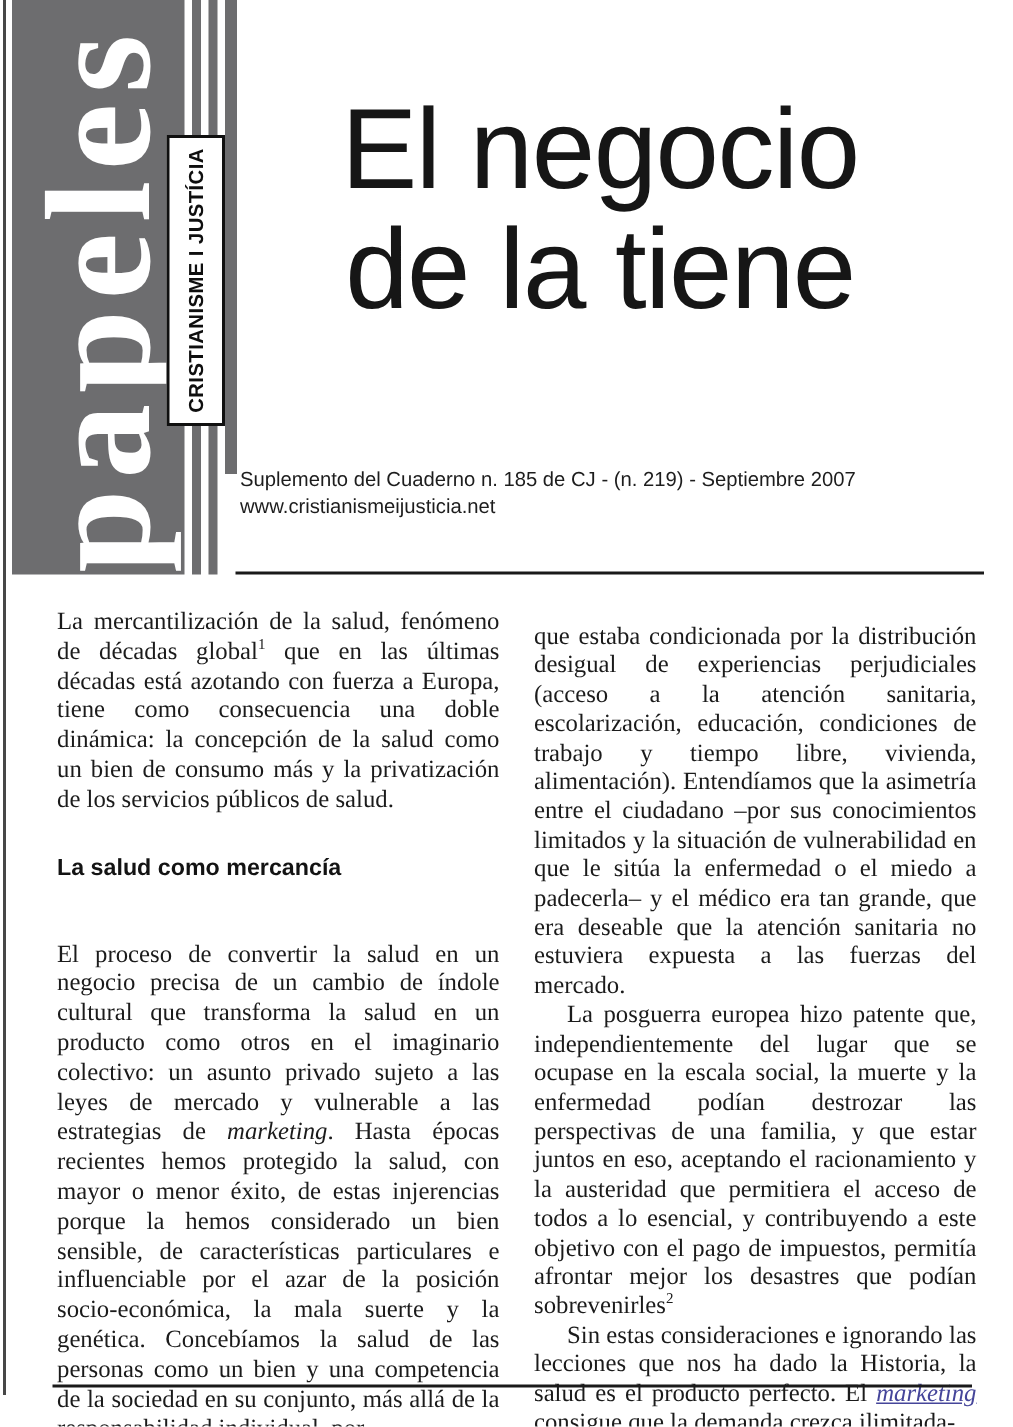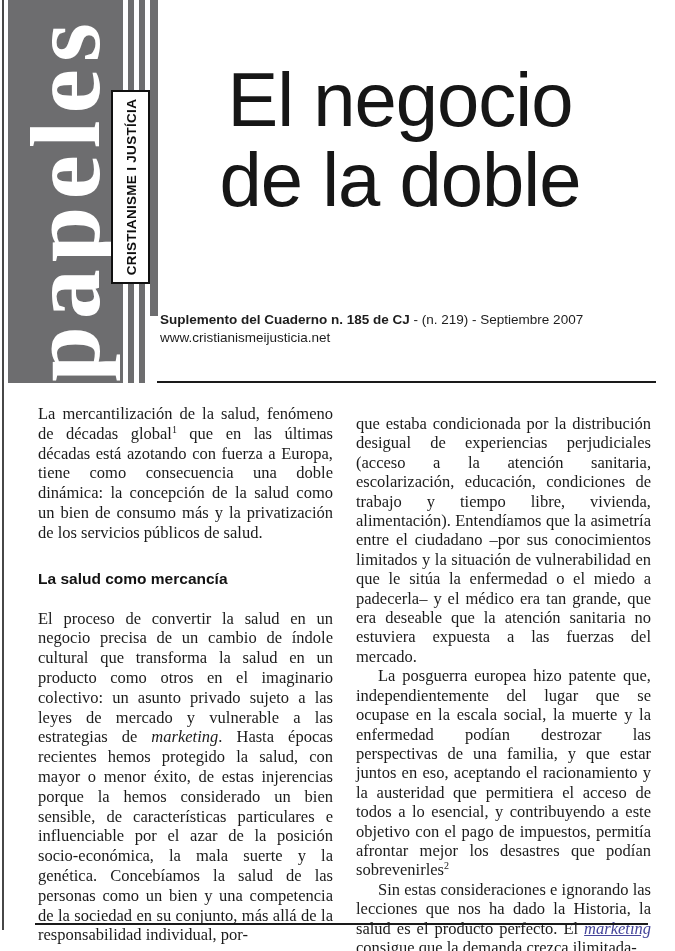--- a/index.html
+++ b/index.html
@@ -42,31 +42,31 @@
   
   .page-title{
     position:absolute;left:140px;top:60px;width:520px;text-align:center;
     font-family:"Liberation Sans", sans-serif;font-weight:normal;
     font-size:76px;line-height:80px;letter-spacing:-1px;color:#161616;
   }
   .pub-info{
     position:absolute;left:160px;top:311px;width:500px;
     font-family:"Liberation Sans", sans-serif;font-size:13.5px;line-height:17.5px;color:#1d1d1d;
   }
-  .pub-info b{font-weight:bold;}
+  .pub-info b{font-weight:normal;}
   .header-rule{position:absolute;left:157px;top:381px;width:499px;height:2px;background:#1a1a1a;}
 
   
   .col{position:absolute;width:295px;font-size:16.5px;}
   .col p{margin:0;text-align:justify;}
   .col-left{left:38px;top:404px;line-height:19.8px;}
   .col-right{left:356px;top:414px;line-height:19.4px;}
   .col h2{
     font-family:"Liberation Sans", sans-serif;font-weight:bold;
-    font-size:15.5px;line-height:19px;margin:26px 0 21px 0;color:#131313;text-align:left;
+    font-size:15.5px;line-height:19px;margin:26px 0 38px 0;color:#131313;text-align:left;
   }
   .indent{text-indent:22px;}
   .it{font-style:italic;}
   sup{font-size:10px;line-height:0;vertical-align:super;}
   a.link{color:var(--link);font-style:italic;text-decoration:underline;cursor:pointer;}
 
   .footer-rule{position:absolute;left:35px;top:923px;width:613px;height:2px;background:#1a1a1a;}
 </style>
 </head>
 <body>
@@ -78,21 +78,21 @@
 </div>
 <div class="stripe stripe-a"></div>
 <div class="stripe stripe-b"></div>
 <div class="band-c"></div>
 <div class="org-box">
   <div class="org-name">CRISTIANISME I JUSTÍCIA</div>
 </div>
 
 <div class="page-title">
   <div>El negocio</div>
-  <div>de la doble</div>
+  <div>de la tiene</div>
 </div>
 
 <div class="pub-info">
   <div><b>Suplemento del Cuaderno n. 185 de CJ</b><span> - (n. 219) - Septiembre 2007</span></div>
   <div>www.cristianismeijusticia.net</div>
 </div>
 <div class="header-rule"></div>
 
 <div class="col col-left" id="col-left">
     <p><span>La mercantilización de la salud, fenómeno de décadas global</span><sup>1</sup><span> que en las últimas décadas está azotando con fuerza a Europa, tiene como consecuencia una doble dinámica: la concepción de la salud como un bien de consumo más y la privatización de los servicios públicos de salud.</span></p>

